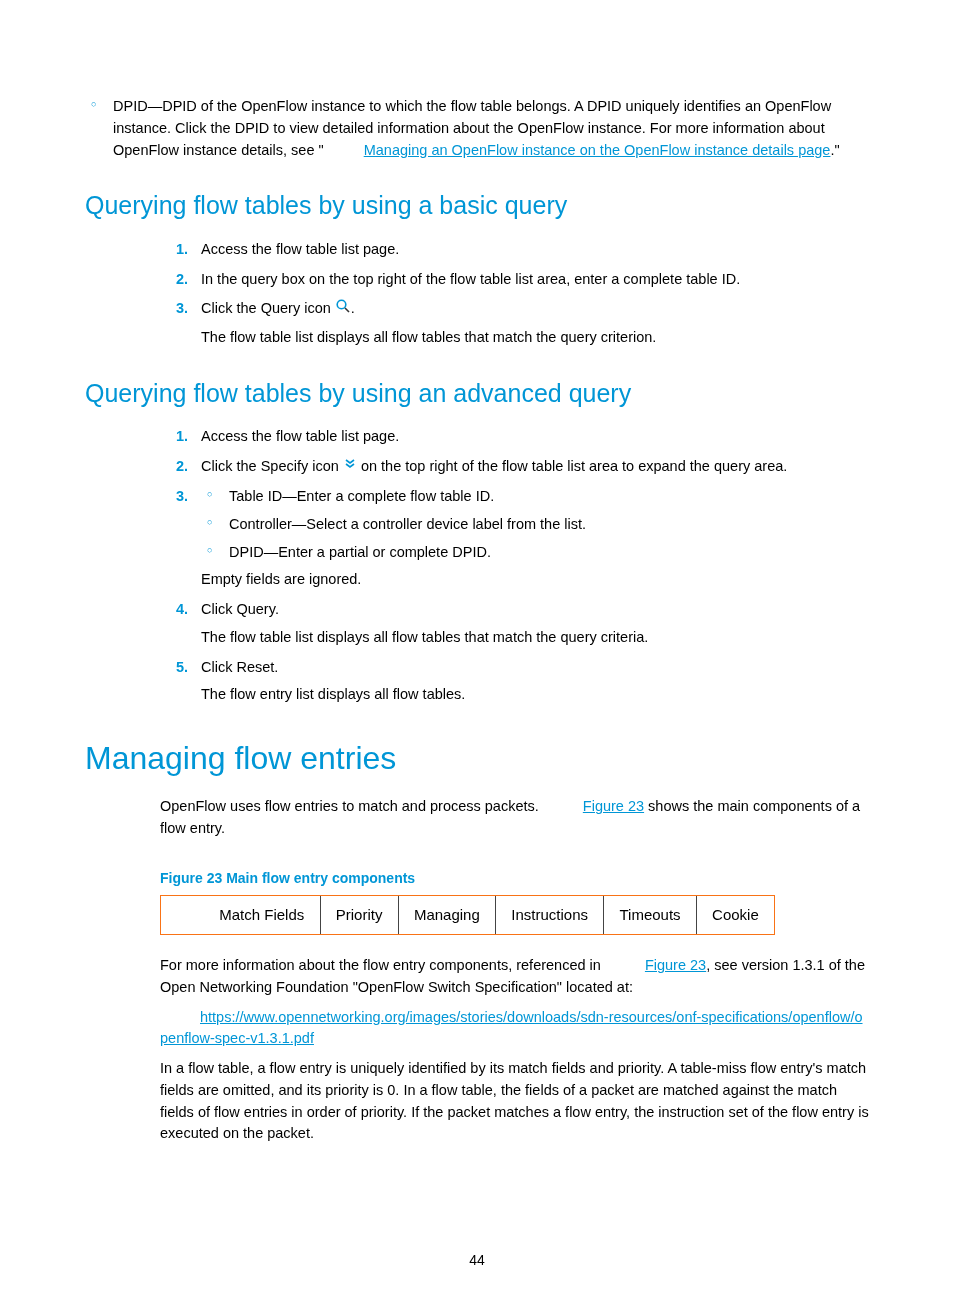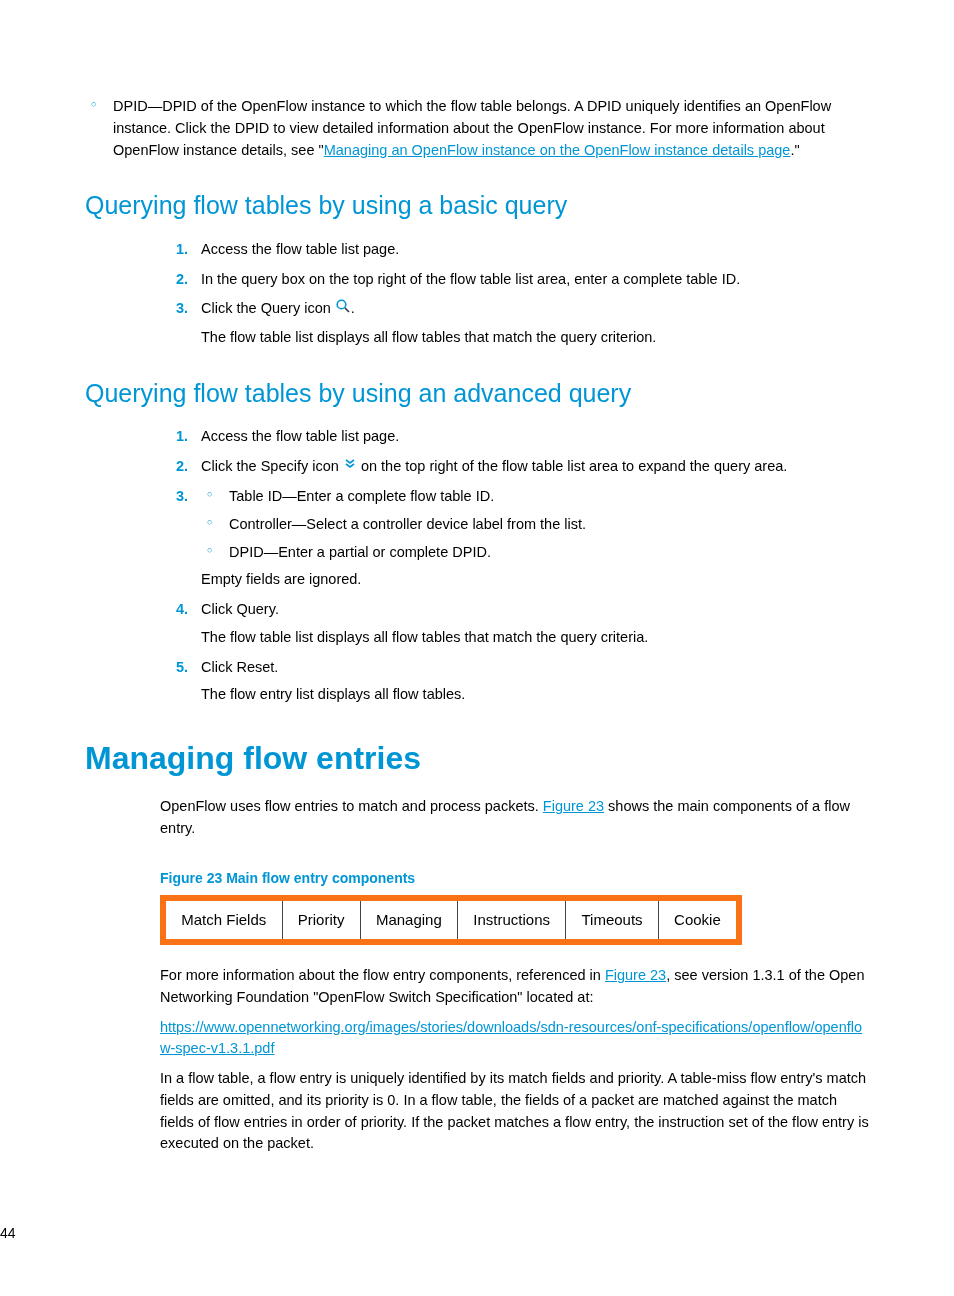--- a/index.html
+++ b/index.html
@@ -13,21 +13,21 @@
   }
   .page {
     width: 954px;
     min-height: 1296px;
     box-sizing: border-box;
     padding: 90px 85px 40px 85px;
     position: relative;
   }
   h1 {
     font-family: "Trebuchet MS", Arial, sans-serif;
-    font-weight: 700;
+    font-weight: 400;
     font-size: 32px;
     color: #0096d6;
     margin: 28px 0 14px 0;
   }
   h2 {
     font-family: "Trebuchet MS", Arial, sans-serif;
     font-weight: 300;
     font-size: 25px;
     color: #0096d6;
     margin: 26px 0 14px 0;
@@ -76,54 +76,57 @@
     color: #0096d6;
   }
   .bullets-top {
     margin-left: 115px;
   }
   .bold { font-weight: normal; }
   a.inline-link, .link {
     color: #0096d6;
     text-decoration: underline;
     cursor: pointer;
+    margin-left: 40px;
   }
   .figcap {
     color: #0096d6;
     font-weight: bold;
     font-size: 14px;
     margin: 28px 0 6px 0;
   }
   .figbox {
     display: flex;
     width: 570px;
-    border: 6px solid #f97316;
+    border: 1px solid #f97316;
+    padding-left: 43px;
   }
   .figbox .cell {
     flex: 1 1 auto;
     text-align: center;
     padding: 8px 10px;
     font-size: 15px;
     color: #000;
     border-right: 1px solid #444;
   }
   .figbox .cell:last-child { border-right: none; }
   .query-icon {
     display: inline-block;
     vertical-align: middle;
   }
   .adv-icon {
     display: inline-block;
     vertical-align: middle;
   }
   .pagenum {
     position: absolute;
-    bottom: 52px;
+    bottom: 25px;
     left: 0;
     right: 0;
+    text-align: center;
     font-size: 14px;
   }
 </style>
 </head>
 <body>
 
 <div class="page">
 
   <ul class="bullets bullets-top">
     <li>

